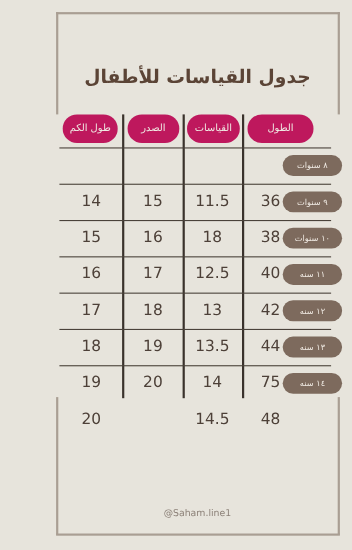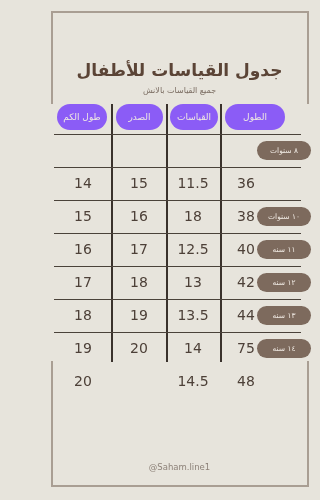--- a/index.html
+++ b/index.html
@@ -88,21 +88,21 @@
     width: 247px;
     height: 1.3px;
     background: #4a423a;
   }
 
   .head-pill {
     position: absolute;
     top: 4px;
     height: 26px;
     border-radius: 13px;
-    background: #8b5cf6;
+    background: #be185d;
     color: #efe9e2;
     font-size: 9px;
     display: flex;
     align-items: center;
     justify-content: center;
     box-sizing: border-box;
   }
   #head-pill-0 { left: 186px; width: 60px; }  
   #head-pill-1 { left: 131px; width: 48px; }  
   #head-pill-2 { left: 77px;  width: 47px; }  
@@ -155,21 +155,20 @@
 
   <div class="frame-edge" id="frame-top"></div>
   <div class="frame-edge" id="frame-bottom"></div>
   <div class="frame-edge" id="frame-left-top"></div>
   <div class="frame-edge" id="frame-right-top"></div>
   <div class="frame-edge" id="frame-left-bottom"></div>
   <div class="frame-edge" id="frame-right-bottom"></div>
 
   <div id="title-block">
     <div id="poster-title">جدول القياسات للأطفال</div>
-    <div id="poster-subtitle">جميع القياسات بالانش</div>
   </div>
 
   <div id="table">
 
     <div class="col-rule" id="col-rule-1"></div>
     <div class="col-rule" id="col-rule-2"></div>
     <div class="col-rule" id="col-rule-3"></div>
 
     <div class="head-pill" id="head-pill-0">الطول</div>
     <div class="head-pill" id="head-pill-1">القياسات</div>
@@ -187,20 +186,21 @@
     <div class="cell c0" style="top:42px;">36</div>
     <div class="cell c1" style="top:42px;">11.5</div>
     <div class="cell c2" style="top:42px;">15</div>
     <div class="cell c3" style="top:42px;">14</div>
     <div class="age-pill" style="top:41px;">٨ سنوات</div>
 
     <div class="cell c0" style="top:75px;">38</div>
     <div class="cell c1" style="top:75px;">18</div>
     <div class="cell c2" style="top:75px;">16</div>
     <div class="cell c3" style="top:75px;">15</div>
+    <div class="age-pill" style="top:74px;">٩ سنوات</div>
 
     <div class="cell c0" style="top:108px;">40</div>
     <div class="cell c1" style="top:108px;">12.5</div>
     <div class="cell c2" style="top:108px;">17</div>
     <div class="cell c3" style="top:108px;">16</div>
     <div class="age-pill" style="top:107px;">١٠ سنوات</div>
 
     <div class="cell c0" style="top:141px;">42</div>
     <div class="cell c1" style="top:141px;">13</div>
     <div class="cell c2" style="top:141px;">18</div>

